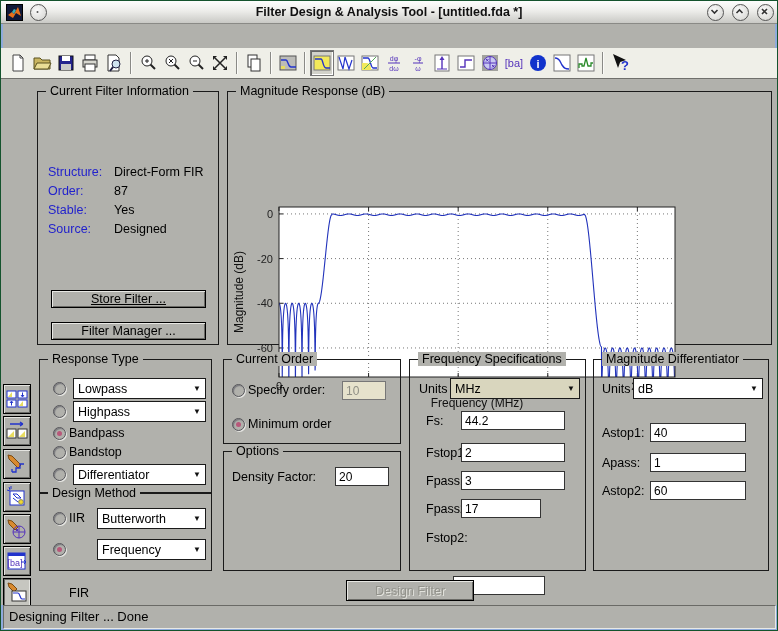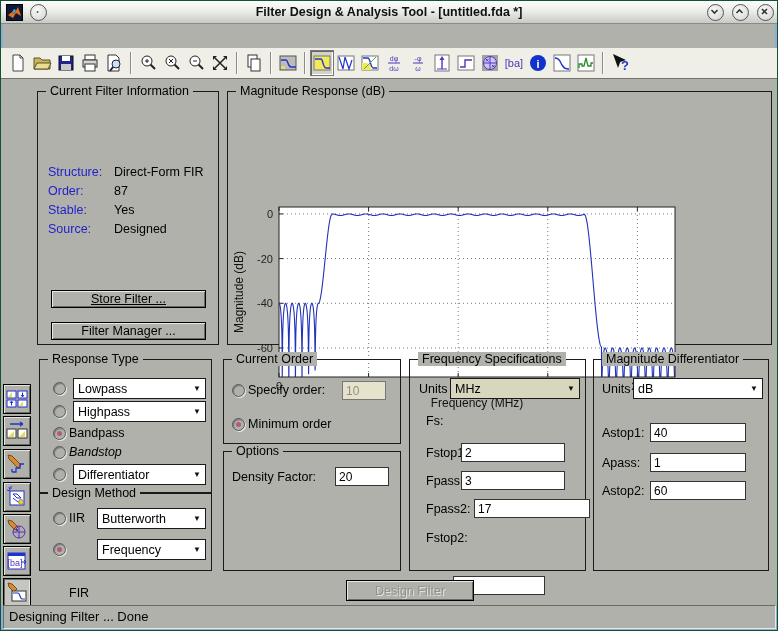--- a/index.html
+++ b/index.html
@@ -389,21 +389,21 @@
           <span class="ca">▼</span>
         </div>
       <span class="radio" style="left:13px;top:45px;"></span>
       <div class="combo" style="left:33px;top:41px;width:133px;">
           <span class="ct">Highpass</span>
           <span class="ca">▼</span>
         </div>
       <span class="radio on" style="left:13px;top:67px;"></span>
       <span class="lbl" style="left:29px;top:66px;">Bandpass</span>
       <span class="radio" style="left:13px;top:86px;"></span>
-      <span class="lbl" style="left:29px;top:85px;font-style:italic;">Bandstop</span>
+      <span class="lbl" style="left:29px;top:85px;">Bandstop</span>
       <span class="radio" style="left:13px;top:108px;"></span>
       <div class="combo" style="left:33px;top:104px;width:133px;">
           <span class="ct">Differentiator</span>
           <span class="ca">▼</span>
         </div>
     </div>
 
     <div class="gb" style="left:38px;top:414px;width:173px;height:78px;">
       <span class="gbt">Design Method</span>
       <span class="radio" style="left:13px;top:18px;"></span>
@@ -436,26 +436,27 @@
     </div>
 
     <div class="gb" style="left:408px;top:280px;width:177px;height:212px;">
       <span class="gbt">Frequency Specifications</span>
       <span class="lbl" style="left:9px;top:22px;">Units</span>
       <div class="combo tan" style="left:40px;top:18px;width:130px;">
           <span class="ct">MHz</span>
           <span class="ca">▼</span>
         </div>
       <span class="lbl" style="left:16px;top:54px;">Fs:</span>
+      <input class="fld" style="left: 51px; top: 51px; width: 104px;" value="44.2">
       <span class="lbl" style="left:16px;top:86px;">Fstop1:</span>
       <input class="fld" style="left: 51px; top: 83px; width: 104px;" value="2">
       <span class="lbl" style="left:16px;top:114px;">Fpass1:</span>
       <input class="fld" style="left: 51px; top: 111px; width: 104px;" value="3">
       <span class="lbl" style="left:16px;top:142px;">Fpass2:</span>
-      <input class="fld" style="left: 51px; top: 139px; width: 116px; margin-left: 13px;" value="17">
+      <input class="fld" style="left: 51px; top: 139px; width: 80px;" value="17">
       <span class="lbl" style="left:16px;top:171px;">Fstop2:</span>
       <input class="fld" style="left: 43px; top: 168px; width: 92px; margin-top: 48px;" value="18">
     </div>
 
     <div class="gb" style="left:592px;top:280px;width:176px;height:212px;">
       <span class="gbt">Magnitude Differentiator</span>
       <span class="lbl" style="left:8px;top:22px;">Units</span>
       <div class="combo" style="left:39px;top:18px;width:130px;">
           <span class="ct">dB</span>
           <span class="ca">▼</span>

